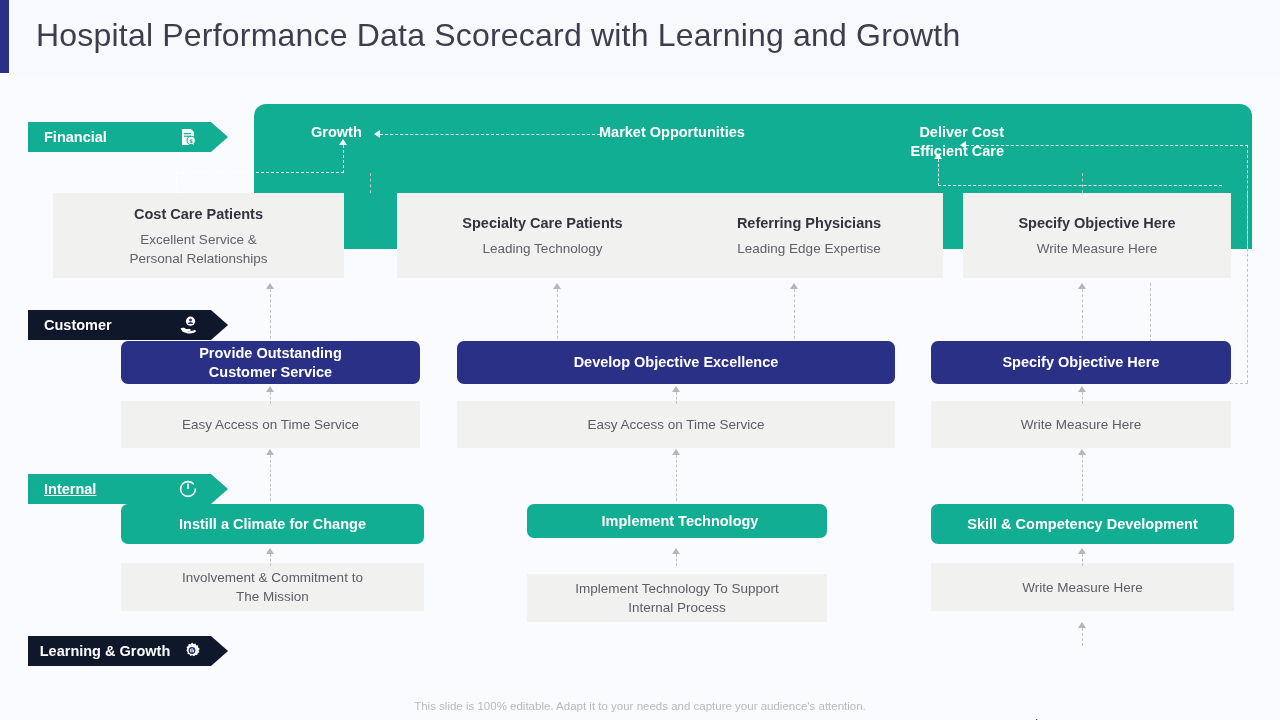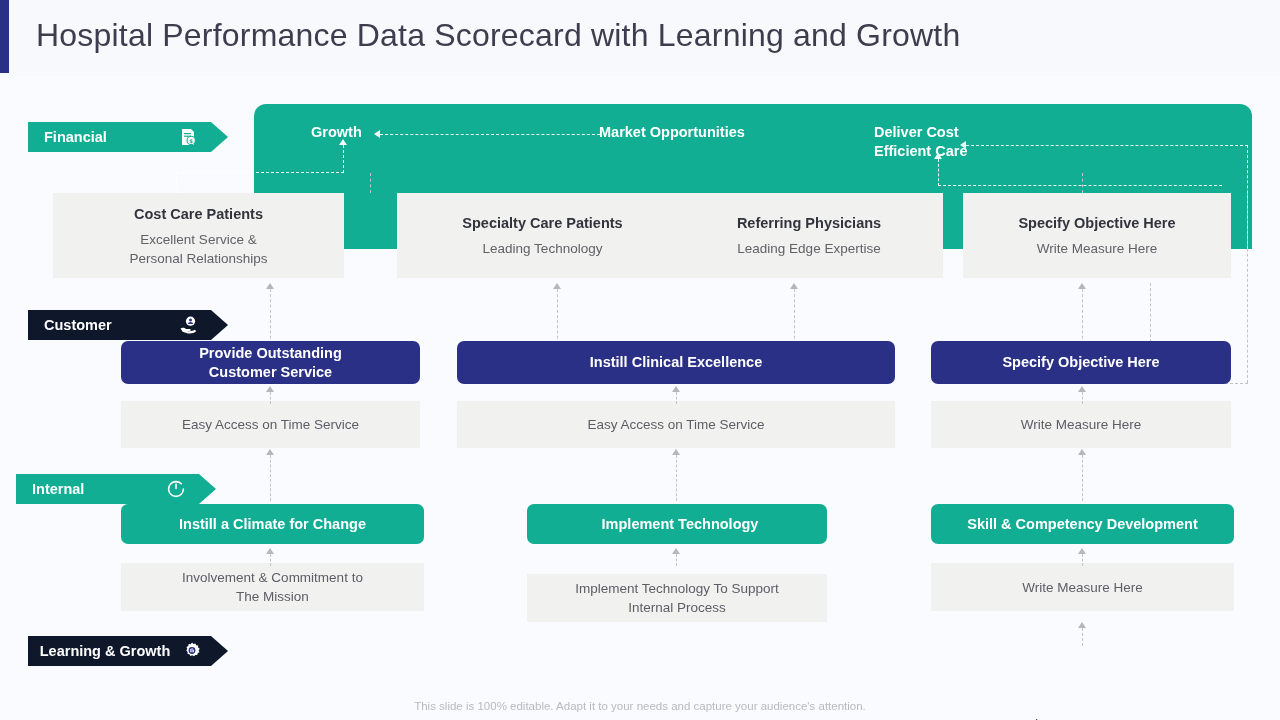--- a/index.html
+++ b/index.html
@@ -45,35 +45,35 @@
   .persp-tag .tag-label { flex:0 0 auto; }
   .persp-tag .tag-icon {
     margin-left:auto; padding-left:12px;
     display:flex; align-items:center; justify-content:center;
   }
   .tag-teal { background:#12ae94; }
   .tag-navy { background:#0f172a;justify-content:center; }
 
   #tag-financial { left:28px; top:34px;  width:200px; }
   #tag-customer  { left:28px; top:222px; width:200px; }
-  #tag-internal  { left:16px; top:386px; width:200px; }
+  #tag-internal  { left:28px; top:386px; width:200px;text-decoration:underline; }
   #tag-learning  { left:28px; top:548px; width:200px; }
 
   
   #financial-banner {
     position:absolute; left:254px; top:28px; width:998px; height:145px;
     background:#12ae94; border-radius:12px 12px 0 0;
   }
   .fin-node {
     position:absolute; color:#ffffff; font-size:14.5px; font-weight:bold;
     text-align:center; line-height:19px; white-space:nowrap;
   }
   #fin-growth        { left:57px;  top:19px; }
   #fin-market        { left:345px; top:19px; }
-  #fin-deliver       { left:620px; top:19px; text-align:left; white-space:normal; width:130px;}
+  #fin-deliver       { left:620px; top:19px; text-align:right; white-space:normal; width:130px;}
 
   
   .wdash-h {
     position:absolute; border-top:1px dashed rgba(255,255,255,.92); height:0;
   }
   .wdash-v {
     position:absolute; border-left:1px dashed rgba(255,255,255,.92); width:0;
   }
   .warrow-left, .warrow-up {
     position:absolute; width:0; height:0;
@@ -266,21 +266,21 @@
   <div class="gdash-v" style="left:1082px; top:97px; height:20px;"></div>
 
   <div class="pill pill-navy" style="left:121px; top:265px; width:299px; height:43px;">
     <span>
       <span>Provide Outstanding</span><br>
       <span>Customer Service</span>
     </span>
   </div>
 
   <div class="pill pill-navy" style="left:457px; top:265px; width:438px; height:43px;">
-    <span>Instill Clinical Excellence</span>
+    <span>Develop Objective Excellence</span>
   </div>
 
   <div class="pill pill-navy" style="left:931px; top:265px; width:300px; height:43px;">
     <span>Specify Objective Here</span>
   </div>
 
   <div class="measure-card" style="left:121px; top:325px; width:299px; height:47px;">Easy Access on Time Service</div>
   <div class="measure-card" style="left:457px; top:325px; width:438px; height:47px;">Easy Access on Time Service</div>
   <div class="measure-card" style="left:931px; top:325px; width:300px; height:47px;">Write Measure Here</div>
 
@@ -288,21 +288,21 @@
   <div class="garrow-up" style="left:266px; top:310px;"></div>
   <div class="gdash-v" style="left:676px; top:316px; height:12px;"></div>
   <div class="garrow-up" style="left:672px; top:310px;"></div>
   <div class="gdash-v" style="left:1082px; top:316px; height:12px;"></div>
   <div class="garrow-up" style="left:1078px; top:310px;"></div>
 
   <div class="pill pill-teal" style="left:121px; top:428px; width:303px; height:40px;">
     <span>Instill a Climate for Change</span>
   </div>
 
-  <div class="pill pill-teal" style="left:527px; top:428px; width:300px; height:40px;padding-left:16px;">
+  <div class="pill pill-teal" style="left:527px; top:428px; width:300px; height:34px;padding-left:16px;">
     <span>Implement Technology</span>
   </div>
 
   <div class="pill pill-teal" style="left:931px; top:428px; width:303px; height:40px;">
     <span>Skill &amp; Competency Development</span>
   </div>
 
   <div class="measure-card" style="left:121px; top:487px; width:303px; height:48px;">
     <span>
       <span>Involvement &amp; Commitment to</span><br>

